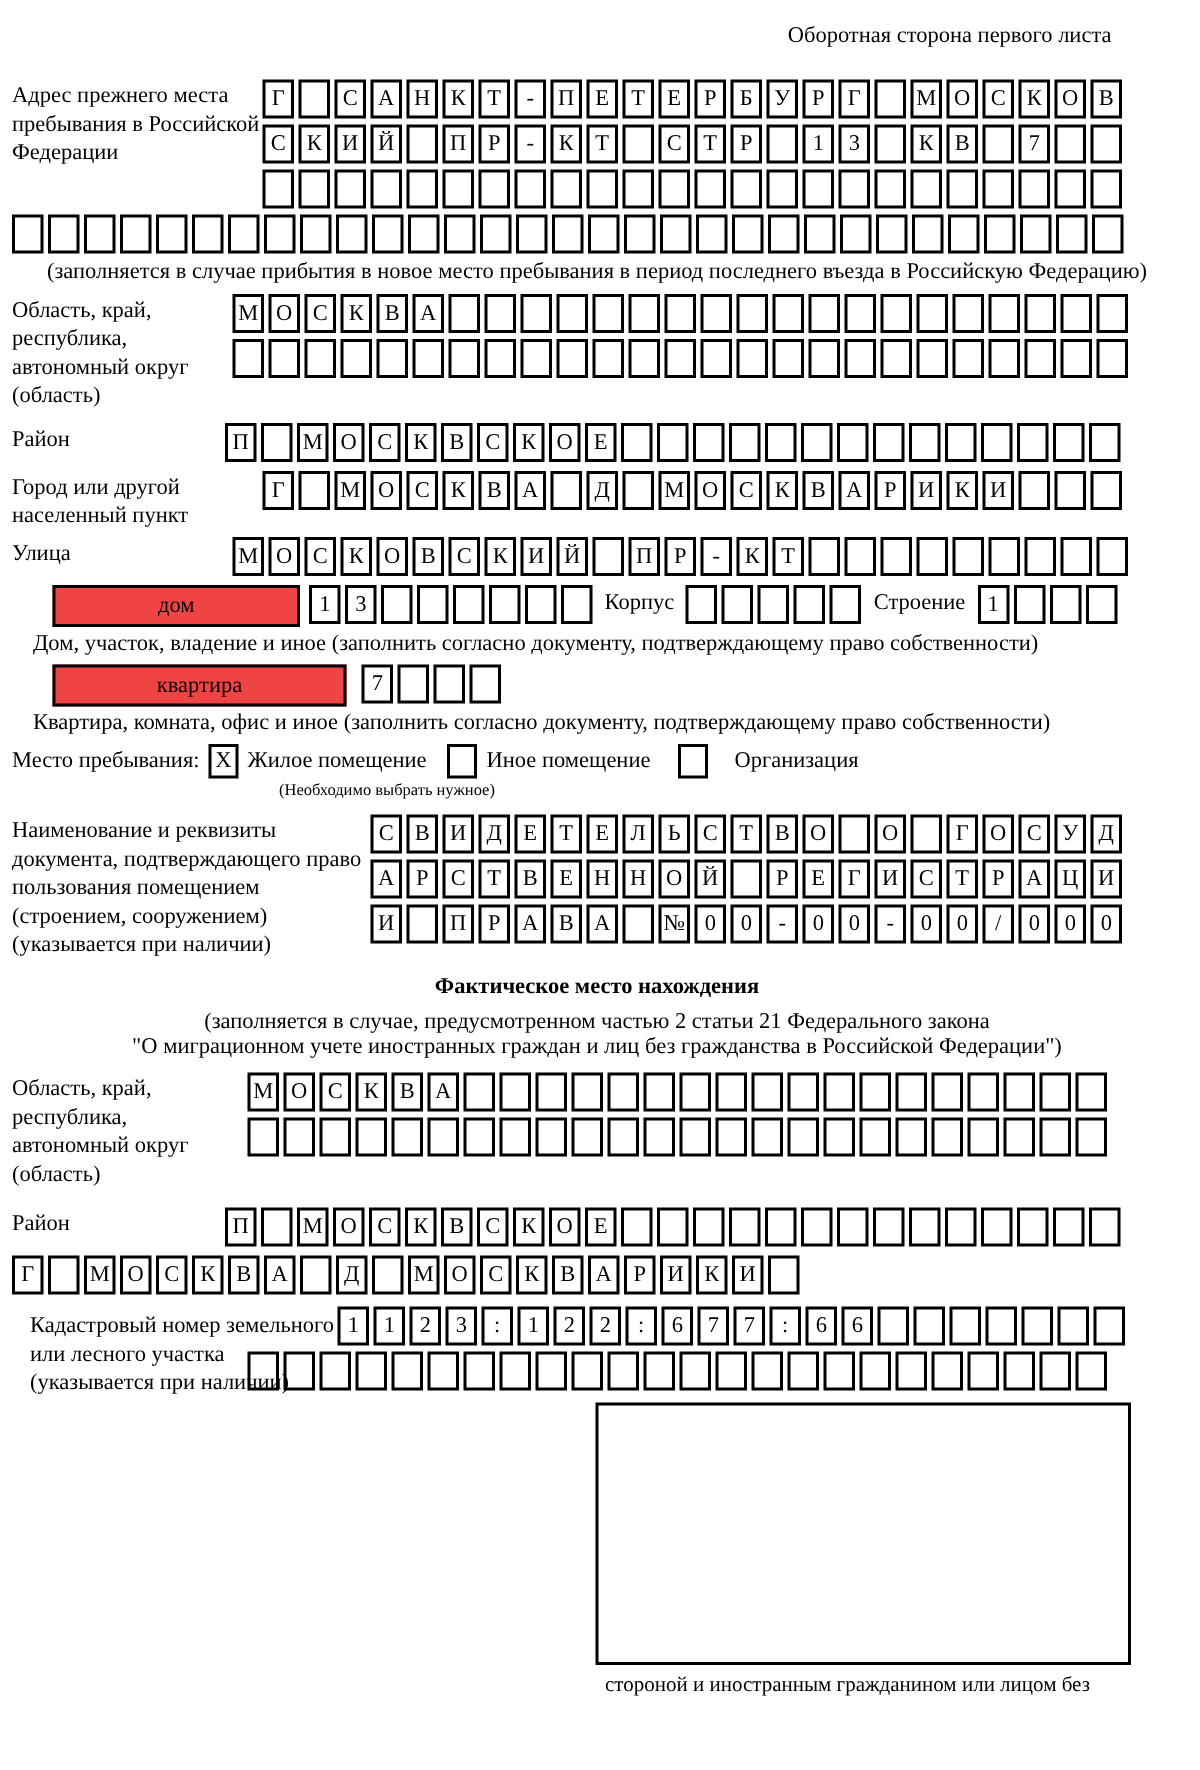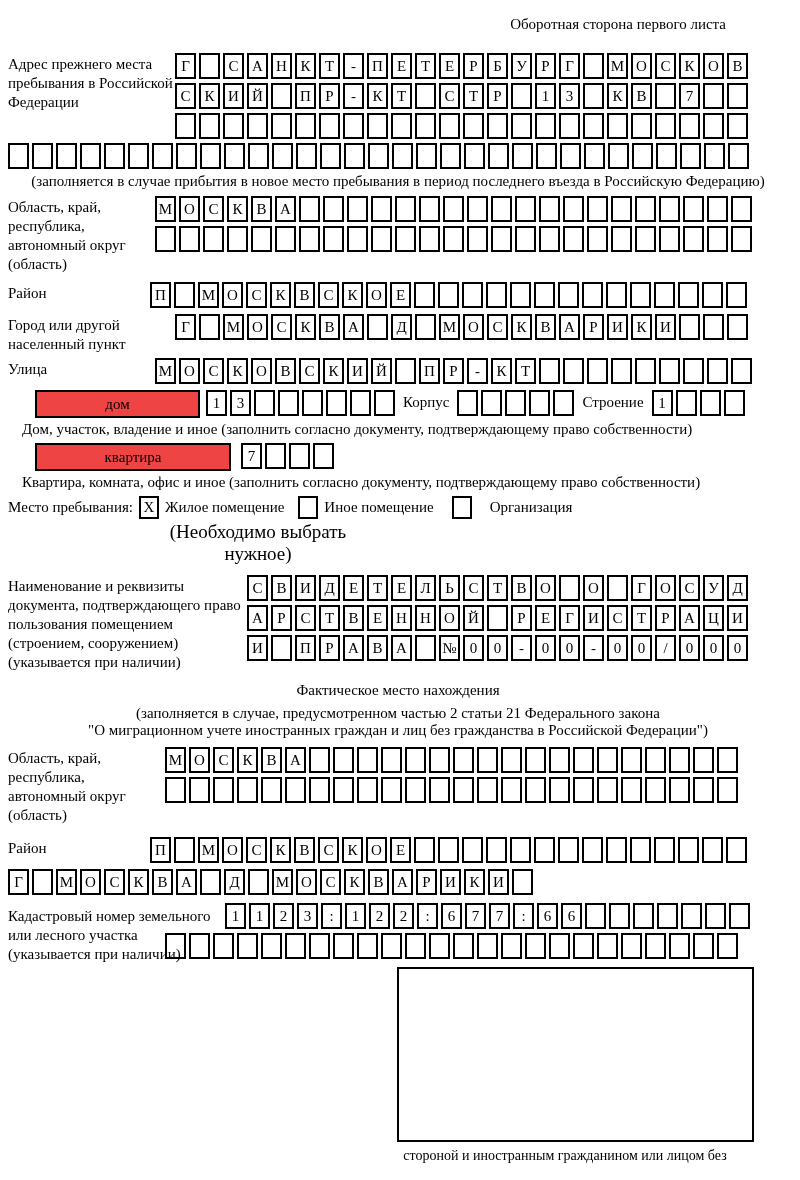--- a/index.html
+++ b/index.html
@@ -1,20 +1,20 @@
 <!DOCTYPE html>
 <html lang="ru"><head>
 <meta charset="utf-8">
 <style>
   html,body{margin:0;padding:0;background:#fff;}
   .page{
     position:relative;
     width:800px;height:1180px;
     box-sizing:border-box;
-    padding:16px 16px 0 8px;
+    padding:16px 1px 0 8px;
     font-family:"Liberation Serif","DejaVu Serif",serif;
     color:#000;
     overflow:hidden;
     background:#fff;
   }
   .hdr-note{font-size:15px;text-align:right;padding-right:58px;margin-bottom:20px;}
   .field{display:flex;align-items:flex-start;}
   .flabel{font-size:15px;line-height:19px;flex:0 0 auto;padding-top:2px;}
   .rows{display:flex;flex-direction:column;gap:4px;}
   .boxrow{display:flex;gap:3px;}
@@ -25,31 +25,31 @@
     font-size:15px;background:#fff;
   }
   .widebox{
     box-sizing:border-box;border:2px solid #000;height:28px;
     display:flex;align-items:center;justify-content:center;
     font-size:15px;background:#ef4444;flex:0 0 auto;
   }
   .cap{font-size:15px;line-height:17px;}
   .cap-center{text-align:center;width:780px;}
   .sec-title{font-size:16px;font-weight:bold;text-align:center;width:780px;margin:6px 0 10px;}
-  .sub-title{font-size:15px;font-weight:normal;text-align:center;width:780px;margin:10px 0 6px;}
+  .sub-title{font-size:15px;font-weight:bold;text-align:center;width:780px;margin:10px 0 6px;}
   .inline-label{font-size:15px;padding-top:3px;}
   .ckb{
     box-sizing:border-box;width:20px;height:23px;border:2px solid #000;
     display:flex;align-items:center;justify-content:center;
     font-size:15px;margin:0 6px;background:#fff;flex:0 0 auto;
   }
   .stay-row{display:flex;align-items:flex-start;margin-bottom:2px;}
-  .hint{font-size:19px;margin:0 0 10px 150px;width:200px;text-align:center;}
+  .hint{font-size:11px;margin:0 0 10px 150px;width:200px;text-align:center;}
   .cadastral{position:relative;margin-bottom:8px;}
-  .cadastral .flabel{position:absolute;left:0;top:2px;width:210px;}
+  .cadastral .flabel{position:absolute;left:12px;top:2px;width:210px;}
   .stamp-wrap{margin:6px 0 0 322px;width:470px;}
   .stamp-box{box-sizing:border-box;border:2px solid #000;width:357px;height:175px;margin-left:67px;background:#fff;}
   .stamp-cap{font-size:14px;line-height:18.5px;text-align:center;margin-top:5px;width:470px;}
   .mb4{margin-bottom:4px;} .mb6{margin-bottom:6px;} .mb8{margin-bottom:8px;}
   .mb10{margin-bottom:10px;} .mb12{margin-bottom:12px;}
   .house-row{display:flex;align-items:flex-start;margin:2px 0 3px 27px;gap:6px;}
   .house-row .inline-label{padding:4px 2px 0 2px;}
   .flat-row{display:flex;align-items:flex-start;margin:2px 0 3px 27px;gap:10px;}
   .caption-left{margin:0 0 5px 14px;font-family:Liberation Serif, serif;}
 </style>

